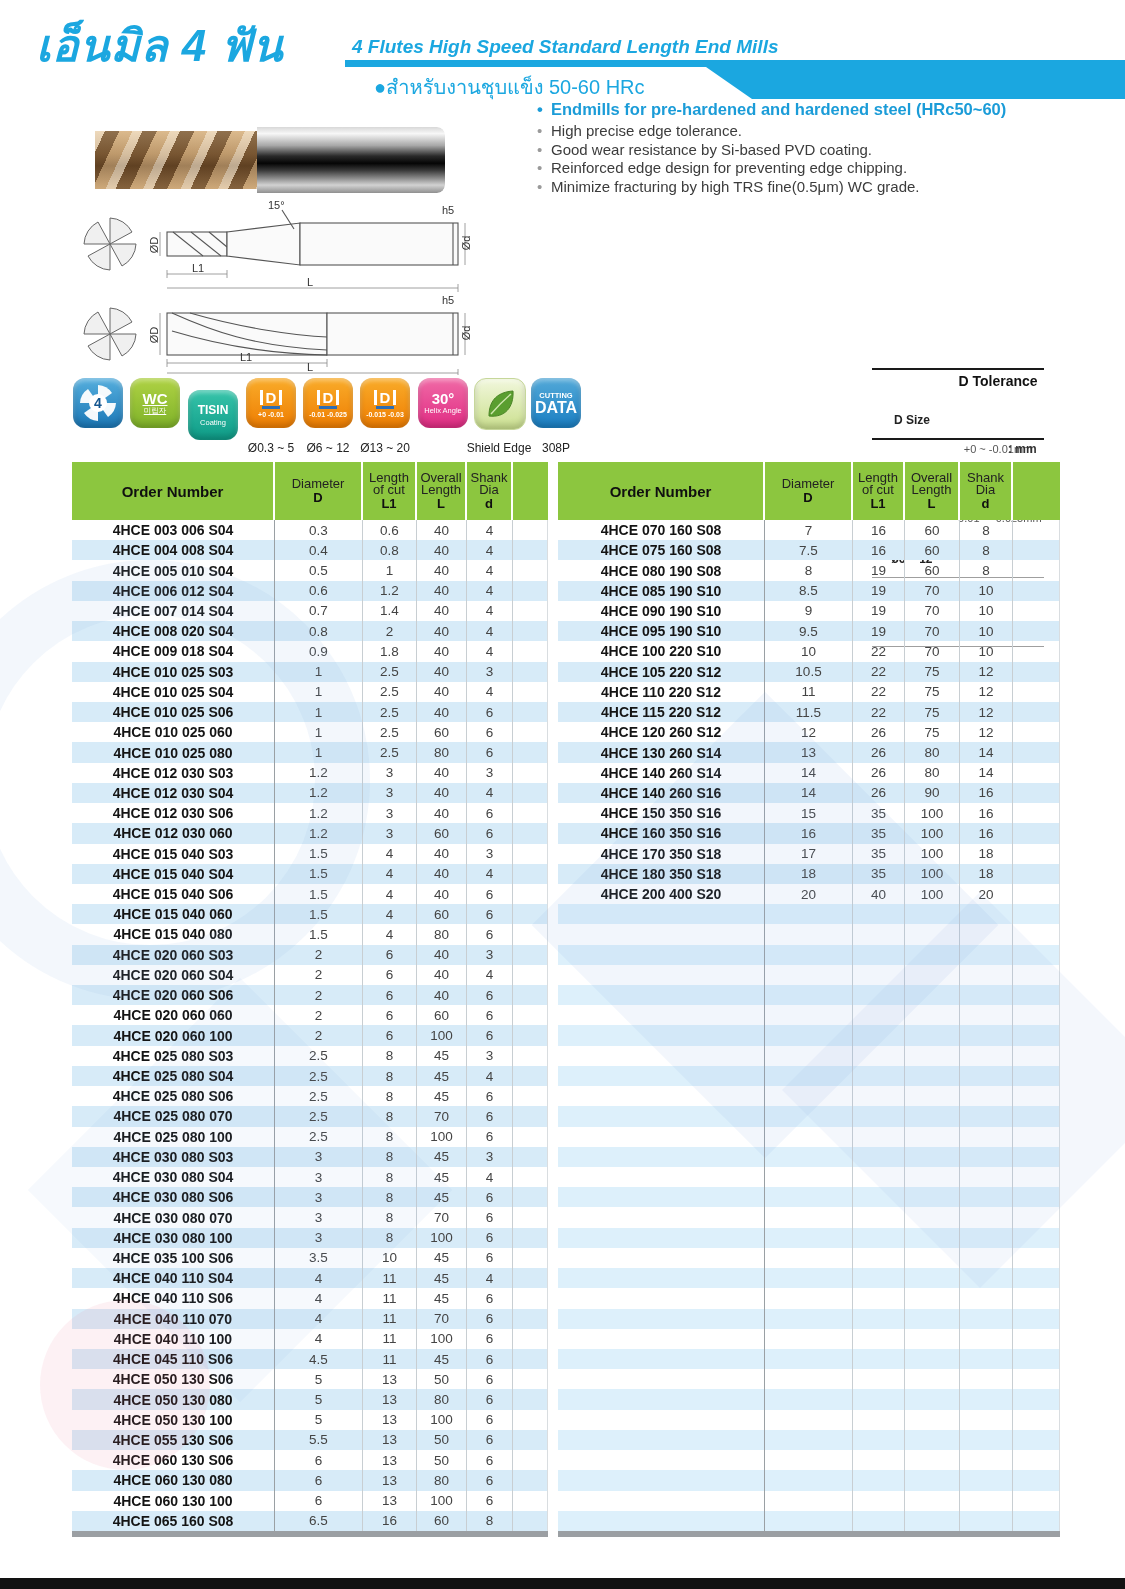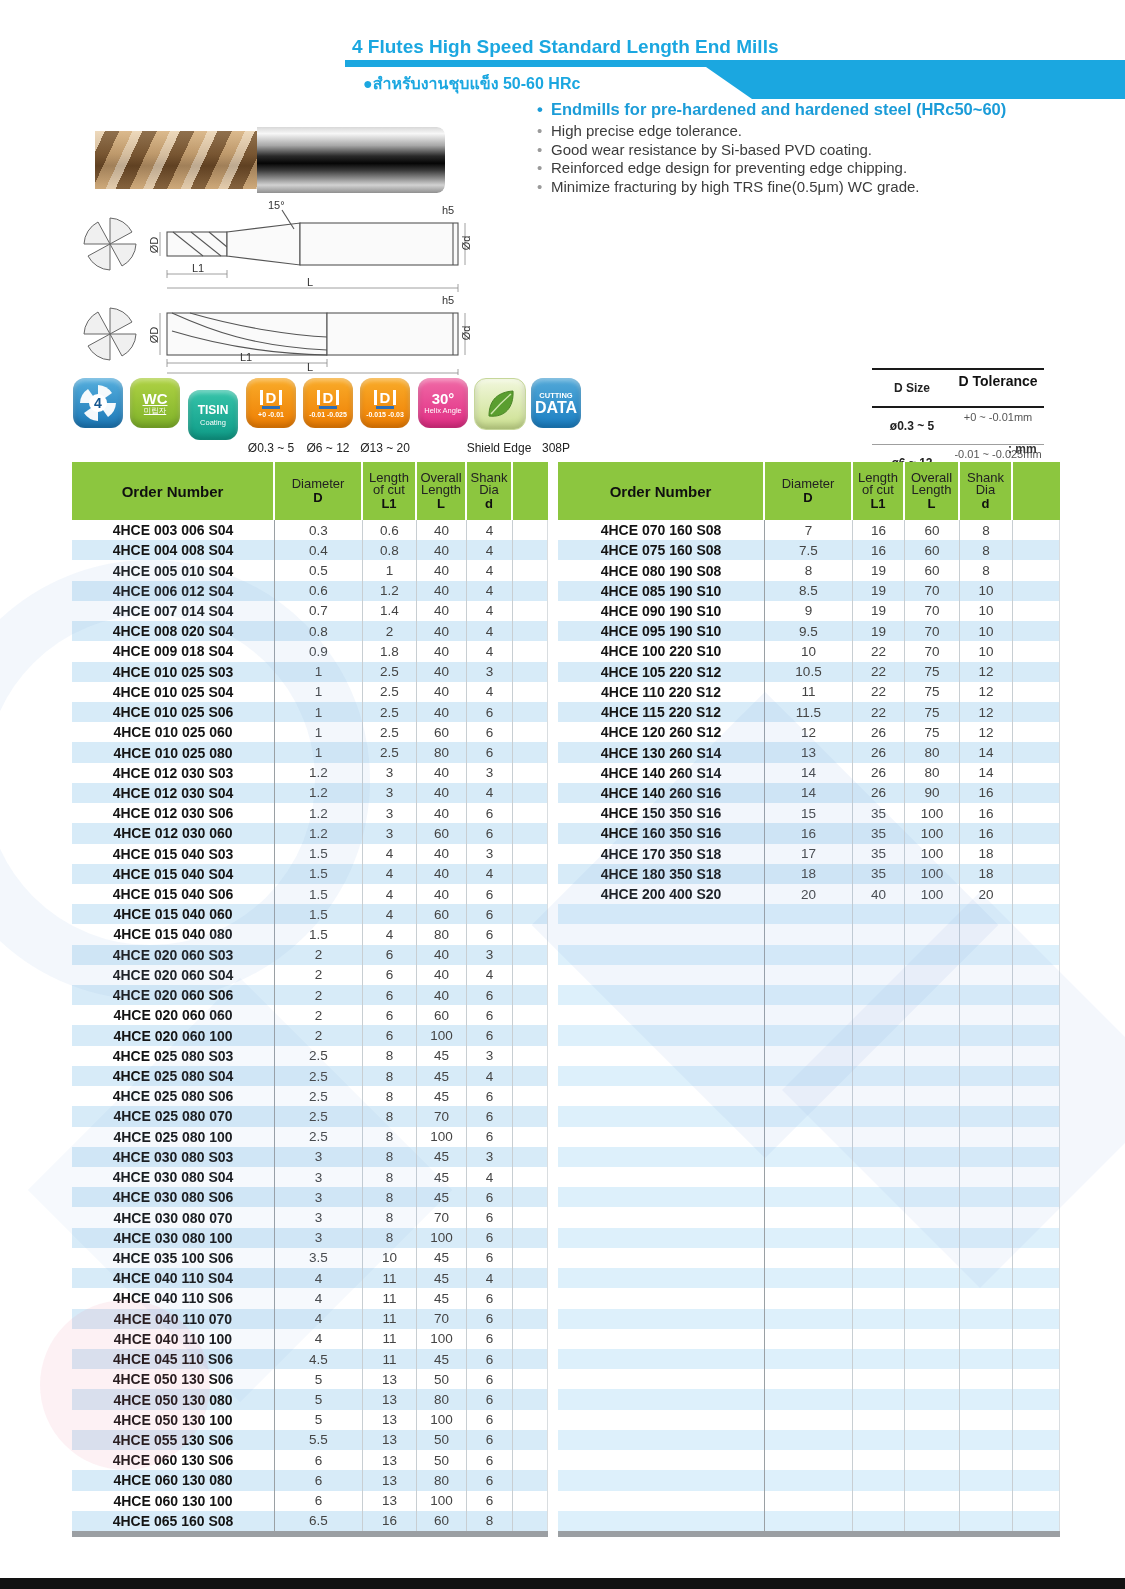--- a/index.html
+++ b/index.html
@@ -2,23 +2,23 @@
 <html><head>
 <meta charset="utf-8">
 <style>
   html,body{margin:0;padding:0;background:#e9e9e9;}
   .page{
     position:relative;width:1125px;height:1589px;margin:0 auto;background:#ffffff;
     font-family:"Liberation Sans","DejaVu Sans",sans-serif;overflow:hidden;
   }
   
   .title-thai{position:absolute;left:36px;top:10px;font-size:44px;font-weight:bold;font-style:italic;color:#1BA7E0;letter-spacing:1px;white-space:nowrap;}
-  .title-en{position:absolute;left:352px;top:36px;font-size:19px;font-weight:bold;color:#1BA7E0;white-space:nowrap;}
+  .title-en{position:absolute;left:352px;top:36px;font-size:19px;font-weight:bold;font-style:italic;color:#1BA7E0;white-space:nowrap;}
   .hdr-shape{position:absolute;left:0;top:0;width:1125px;height:110px;pointer-events:none;}
-  .subnote{position:absolute;left:363px;top:71px;font-size:16px;font-weight:bold;color:#1BA7E0;white-space:nowrap;z-index:2;}
+  .subnote{position:absolute;left:374px;top:71px;font-size:20px;font-weight:normal;color:#1BA7E0;white-space:nowrap;z-index:2;}
   
   .features{position:absolute;left:537px;top:100px;width:520px;}
   .feat-head{font-size:16.5px;font-weight:bold;color:#1B9CD8;margin-bottom:3px;}
   .feat-item{font-size:15px;color:#3c3c3c;line-height:18.5px;}
   .bullet{display:inline-block;width:14px;color:#9a9a9a;}
   .bullet.blue{color:#1B9CD8;}
   
   .endmill-photo{position:absolute;left:95px;top:127px;width:350px;height:66px;border-radius:0 8px 8px 0;overflow:hidden;}
   .photo-flutes{position:absolute;left:0;top:4px;width:162px;height:58px;
     background:
@@ -44,21 +44,21 @@
   .dslot{display:flex;align-items:flex-end;gap:3px;height:18px;}
   .dslot .wall{width:3px;height:15px;background:#fff;}
   .dslot .dletter{font-weight:bold;font-size:15px;line-height:14px;}
   .dunder{width:18px;height:3px;background:#2E6DB4;margin:1px 0 2px;}
   .b-tol{font-size:7px;font-weight:bold;line-height:8px;}
   .badge-caption{position:absolute;top:63px;font-size:12px;color:#222;transform:translateX(-50%);white-space:nowrap;}
   
   .dsize{position:absolute;left:872px;top:368px;width:172px;border-top:2px solid #1a1a1a;font-size:12px;}
   .dsize .dsrow{display:flex;border-bottom:1px solid #9f9f9f;}
   .dsize .dsrow.head{border-bottom:2px solid #1a1a1a;font-weight:bold;}
-  .dsize .dc1{width:80px;text-align:center;padding:11px 0;font-weight:bold;color:#222;}
+  .dsize .dc1{width:80px;text-align:center;padding:11px 0;font-weight:bold;color:#222;margin-top:32px;}
   .dsize .dc2{width:92px;text-align:center;padding:3px 0;color:#555;font-size:11px;}
   .dsize .dsrow.head .dc2{color:#111;font-size:14px;}
   .unit-note{position:absolute;left:1008px;top:442px;font-size:12px;font-weight:bold;color:#333;}
   
   .ptable{position:absolute;top:462px;}
   .tbl-left{left:72px;width:476px;}
   .tbl-right{left:558px;width:502px;}
   .thead{display:flex;height:58px;background:#8CC63F;}
   .hcell{box-sizing:border-box;border-right:2px solid #fff;display:flex;flex-direction:column;align-items:center;justify-content:center;gap:1px;}
   .hcell:last-child{border-right:none;}
@@ -90,20 +90,21 @@
 </style>
 </head>
 <body>
 
 <div class="page">
 
   <svg class="hdr-shape" viewBox="0 0 1125 110" xmlns="http://www.w3.org/2000/svg" aria-hidden="true">
     <polygon points="345,60 1125,60 1125,99 752,99 706,67 345,67" fill="#1BA7E0"></polygon>
   </svg>
 
+  <div class="title-thai">เอ็นมิล 4 ฟัน</div>
   <div class="title-en">4 Flutes High Speed Standard Length End Mills</div>
   <div class="subnote">●สำหรับงานชุบแข็ง 50-60 HRc</div>
 
   <div class="features">
     <div class="feat-head"><span class="bullet blue">•</span><span>Endmills for pre-hardened and hardened steel (HRc50~60)</span></div>
     <div class="feat-item"><span class="bullet">•</span><span>High precise edge tolerance.</span></div>
     <div class="feat-item"><span class="bullet">•</span><span>Good wear resistance by Si-based PVD coating.</span></div>
     <div class="feat-item"><span class="bullet">•</span><span>Reinforced edge design for preventing edge chipping.</span></div>
     <div class="feat-item"><span class="bullet">•</span><span>Minimize fracturing by high TRS fine(0.5μm) WC grade.</span></div>
   </div>

